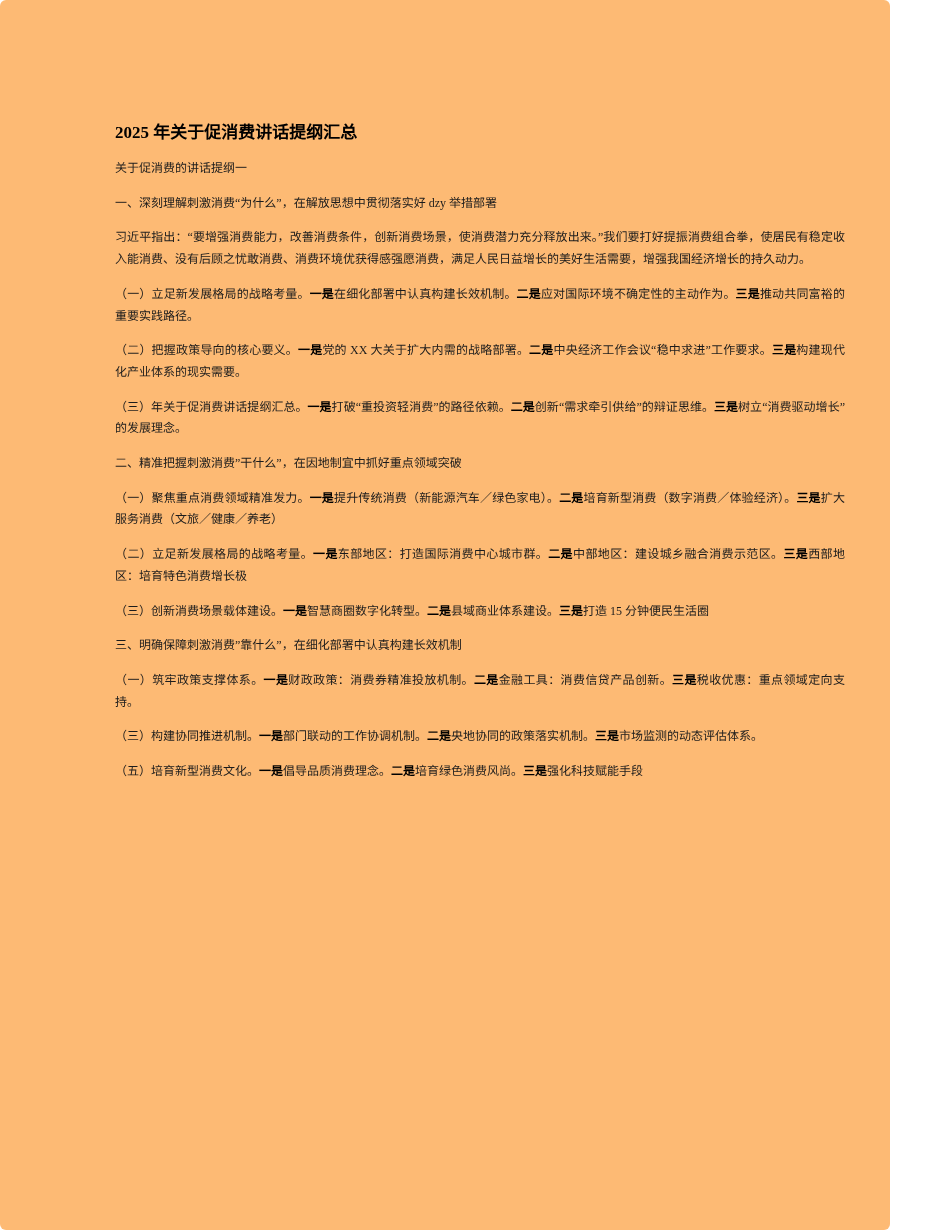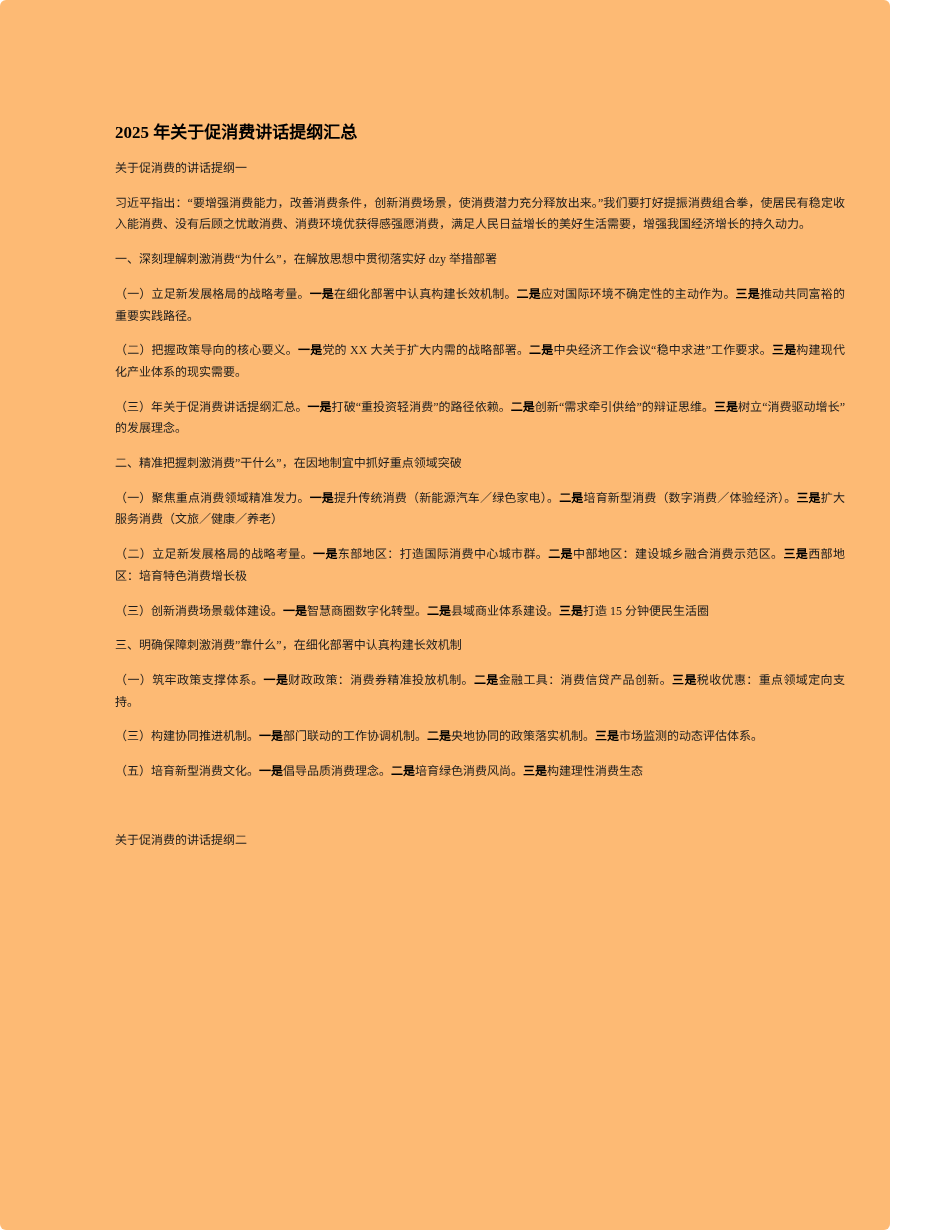--- a/index.html
+++ b/index.html
@@ -50,29 +50,28 @@
     color: #000000;
   }
 </style>
 </head>
 <body>
 
 <main class="page">
   <article class="doc">
       <p class="title"><span class="b">2025 年关于促消费讲话提纲汇总</span></p>
       <p class="para"><span>关于促消费的讲话提纲一</span></p>
+      <p class="para"><span>一、深刻理解刺激消费“为什么”，在解放思想中贯彻落实好 dzy 举措部署</span></p>
       <p class="para"><span>习近平指出：“要增强消费能力，改善消费条件，创新消费场景，使消费潜力充分释放出来。”我们要打好提振消费组合拳，使居民有稳定收入能消费、没有后顾之忧敢消费、消费环境优获得感强愿消费，满足人民日益增长的美好生活需要，增强我国经济增长的持久动力。</span></p>
-      <p class="para"><span>一、深刻理解刺激消费“为什么”，在解放思想中贯彻落实好 dzy 举措部署</span></p>
       <p class="para"><span>（一）立足新发展格局的战略考量。</span><span class="b">一是</span><span>在细化部署中认真构建长效机制。</span><span class="b">二是</span><span>应对国际环境不确定性的主动作为。</span><span class="b">三是</span><span>推动共同富裕的重要实践路径。</span></p>
       <p class="para"><span>（二）把握政策导向的核心要义。</span><span class="b">一是</span><span>党的 XX 大关于扩大内需的战略部署。</span><span class="b">二是</span><span>中央经济工作会议“稳中求进”工作要求。</span><span class="b">三是</span><span>构建现代化产业体系的现实需要。</span></p>
       <p class="para"><span>（三）年关于促消费讲话提纲汇总。</span><span class="b">一是</span><span>打破“重投资轻消费”的路径依赖。</span><span class="b">二是</span><span>创新“需求牵引供给”的辩证思维。</span><span class="b">三是</span><span>树立“消费驱动增长”的发展理念。</span></p>
       <p class="para"><span>二、精准把握刺激消费”干什么”，在因地制宜中抓好重点领域突破</span></p>
       <p class="para"><span>（一）聚焦重点消费领域精准发力。</span><span class="b">一是</span><span>提升传统消费（新能源汽车／绿色家电）。</span><span class="b">二是</span><span>培育新型消费（数字消费／体验经济）。</span><span class="b">三是</span><span>扩大服务消费（文旅／健康／养老）</span></p>
       <p class="para"><span>（二）立足新发展格局的战略考量。</span><span class="b">一是</span><span>东部地区：打造国际消费中心城市群。</span><span class="b">二是</span><span>中部地区：建设城乡融合消费示范区。</span><span class="b">三是</span><span>西部地区：培育特色消费增长极</span></p>
       <p class="para"><span>（三）创新消费场景载体建设。</span><span class="b">一是</span><span>智慧商圈数字化转型。</span><span class="b">二是</span><span>县域商业体系建设。</span><span class="b">三是</span><span>打造 15 分钟便民生活圈</span></p>
       <p class="para"><span>三、明确保障刺激消费”靠什么”，在细化部署中认真构建长效机制</span></p>
       <p class="para"><span>（一）筑牢政策支撑体系。</span><span class="b">一是</span><span>财政政策：消费券精准投放机制。</span><span class="b">二是</span><span>金融工具：消费信贷产品创新。</span><span class="b">三是</span><span>税收优惠：重点领域定向支持。</span></p>
       <p class="para"><span>（三）构建协同推进机制。</span><span class="b">一是</span><span>部门联动的工作协调机制。</span><span class="b">二是</span><span>央地协同的政策落实机制。</span><span class="b">三是</span><span>市场监测的动态评估体系。</span></p>
-      <p class="para"><span>（五）培育新型消费文化。</span><span class="b">一是</span><span>倡导品质消费理念。</span><span class="b">二是</span><span>培育绿色消费风尚。</span><span class="b">三是</span><span>构建理性消费生态</span></p>
+      <p class="para"><span>（五）培育新型消费文化。</span><span class="b">一是</span><span>倡导品质消费理念。</span><span class="b">二是</span><span>培育绿色消费风尚。</span><span class="b">三是</span><span>强化科技赋能手段</span></p>
       <p class="spacer"></p>
-      <p class="para"><span>关于促消费的讲话提纲二</span></p>
     </article>
 </main>
 
 </body></html>

